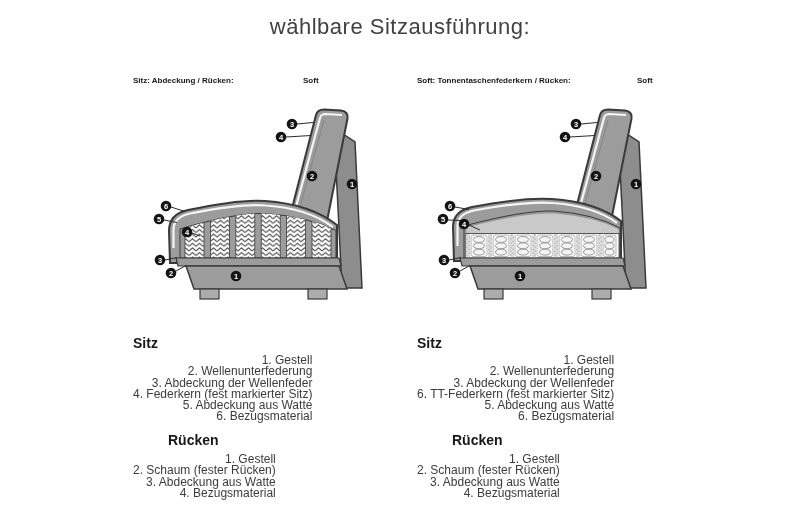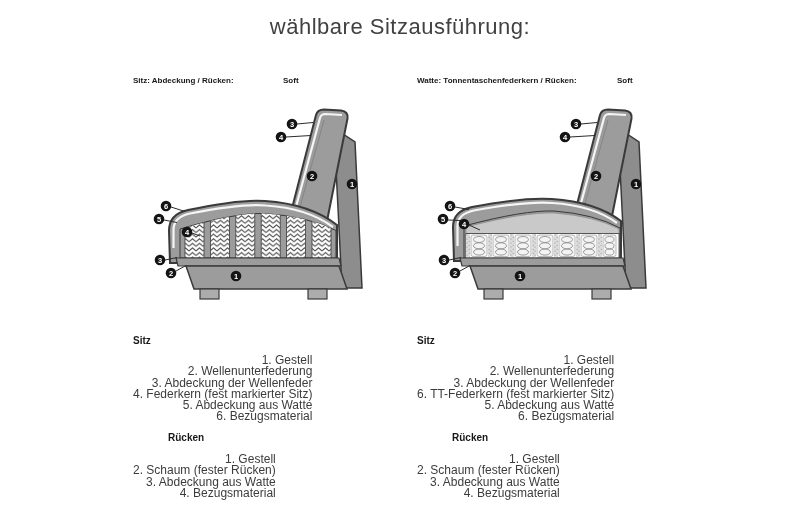--- a/index.html
+++ b/index.html
@@ -7,27 +7,27 @@
     width:800px;height:518px;position:relative;background:#ffffff;
     font-family:"Liberation Sans",sans-serif;overflow:hidden;
   }
   .title{
     position:absolute;top:14px;left:0;width:800px;text-align:center;
     font-size:22px;font-weight:300;color:#414141;letter-spacing:.5px;
   }
   .hdr{position:absolute;top:76px;font-size:8px;font-weight:bold;color:#181818;white-space:nowrap;}
   .hdr-left{left:133px;}
   .hdr-right{left:417px;}
-  .hdr .val{position:absolute;top:0;}
+  .hdr .val{position:absolute;top:0;margin-left:20px;}
   .hdr-left .val{left:150px;}
   .hdr-right .val{left:200px;}
   .diagram{position:absolute;top:100px;width:260px;height:220px;}
   .diagram-left{left:140px;}
   .diagram-right{left:424px;}
-  .list-heading{position:absolute;font-size:10px;font-weight:bold;color:#181818;}
+  .list-heading{position:absolute;font-size:14px;font-weight:bold;color:#181818;}
   .list{position:absolute;font-size:12px;line-height:11.3px;color:#3c3c3c;white-space:nowrap;text-align:right;}
   .col-l{left:133px;}
   .col-r{left:417px;}
   .sitz-h{top:335px;}
   .sitz-l{top:355px;}
   .rueck-h{top:432px;padding-left:35px;}
   .rueck-l{top:454px;}
   
   .badge circle{fill:#141414;}
   .badge text{fill:#ffffff;font-size:7.5px;font-weight:bold;text-anchor:middle;font-family:"Liberation Sans",sans-serif;}
@@ -40,21 +40,21 @@
 </head>
 <body>
 
 <div class="title">wählbare Sitzausführung:</div>
 
 <div class="hdr hdr-left">
   <span>Sitz: Abdeckung / Rücken:</span>
   <span class="val">Soft</span>
 </div>
 <div class="hdr hdr-right">
-  <span>Watte: Tonnentaschenfederkern / Rücken:</span>
+  <span>Soft: Tonnentaschenfederkern / Rücken:</span>
   <span class="val">Soft</span>
 </div>
 
 <svg class="diagram diagram-left" viewBox="0 0 260 220">
   <defs>
     <pattern id="zigL" width="7" height="4.6" patternUnits="userSpaceOnUse">
       <path d="M0,3.8 L3.5,0.8 L7,3.8" fill="none" stroke="#4d4d4d" stroke-width="1.1"></path>
     </pattern>
     <clipPath id="springClipL">
       <path d="M42,158 L42,129 Q95,112.5 125,113.5 Q168,116.5 196,130.5 L196,158 Z"></path>

